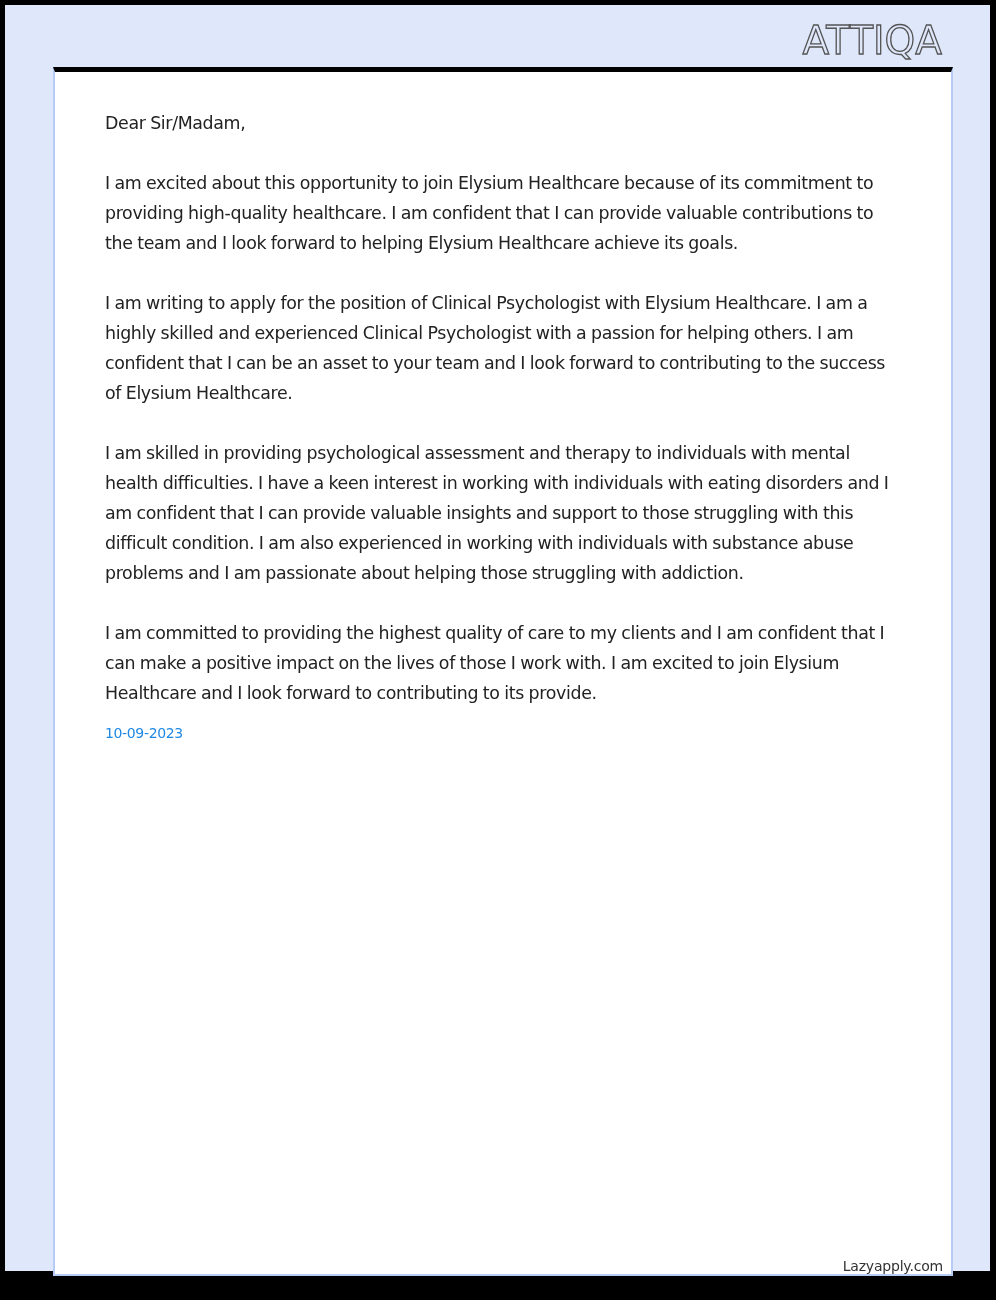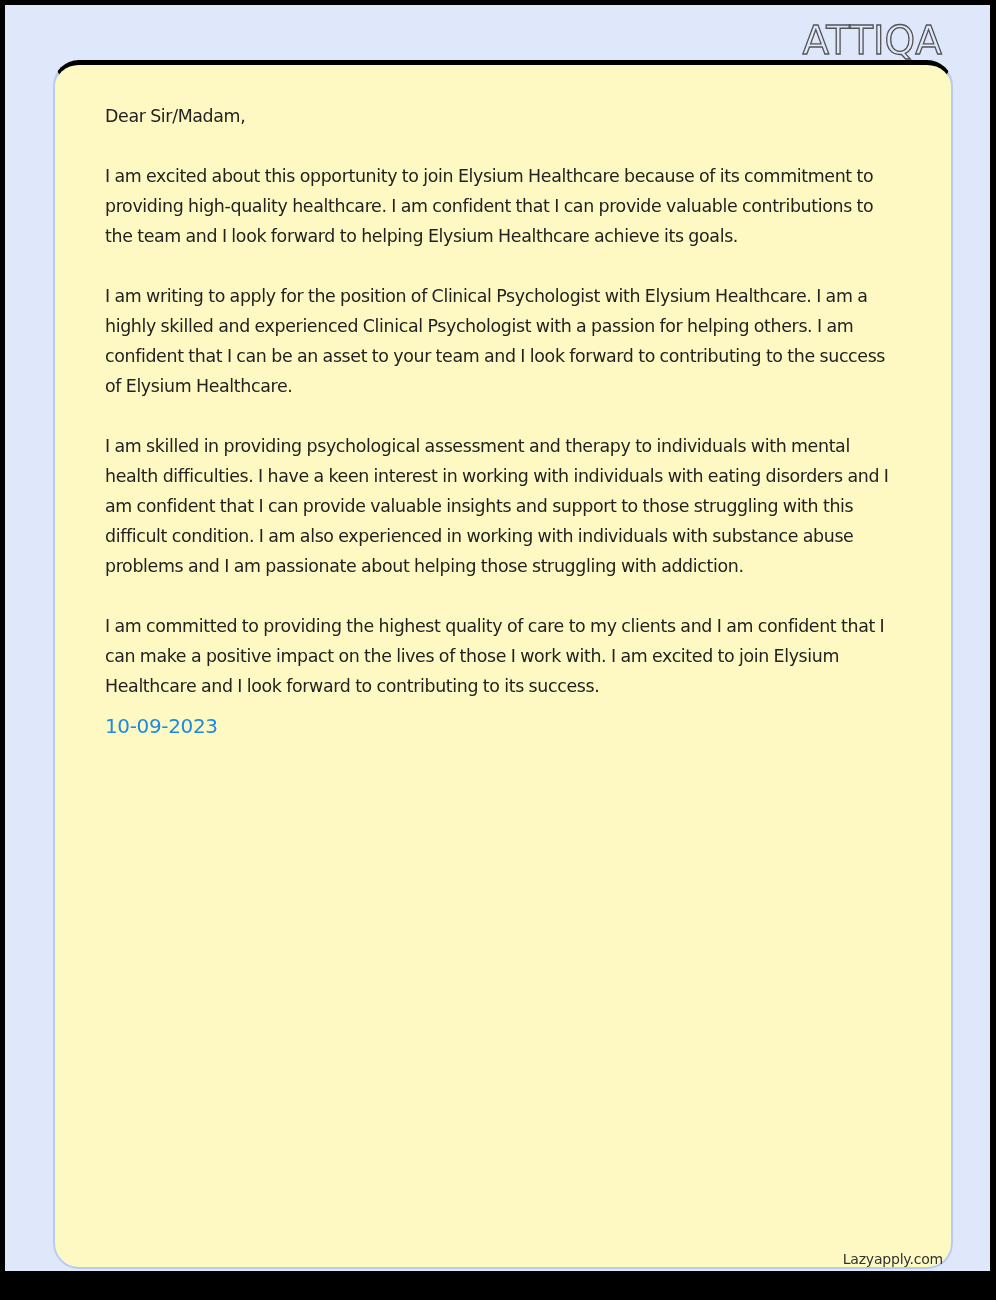--- a/index.html
+++ b/index.html
@@ -22,45 +22,44 @@
       font-family: "DejaVu Sans", sans-serif;
       font-size: 39px;
       color: transparent;
       -webkit-text-stroke: 1.3px #555;
       letter-spacing: 0px;
       line-height: 48px;
       font-weight: normal;
     }
     .page {
       position: absolute;
-      left: 48px; top: 55px;
+      left: 48px; top: 62px;
       width: 896px; height: 1202px;
-      background: #fef9c3;
+      background: #ffffff;
       border-top: 5px solid #000;
       border-left: 2px solid #b6ccf4;
       border-right: 2px solid #b6ccf4;
       border-bottom: 2px solid #b6ccf4;
-      border-radius: 26px;
     }
     .letter {
       position: absolute;
       left: 50px; top: 36px;
       width: 800px;
       font-family: "DejaVu Sans", sans-serif;
       font-size: 17.4px;
       line-height: 30px;
       color: #222;
       letter-spacing: -0.35px;
       word-spacing: -0.5px;
     }
     .letter p { margin: 0 0 30px 0; }
     .letter p.last { margin-bottom: 10px; }
     .date {
       color: #1e88e5;
-      font-size: 20px;
+      font-size: 14px;
       line-height: 30px;
     }
     .footer {
       position: absolute;
       right: 8px; bottom: 0px;
       font-family: "DejaVu Sans", sans-serif;
       font-size: 14px;
       color: #333;
       letter-spacing: -0.2px;
     }
@@ -70,18 +69,18 @@
 
 <div class="frame">
   <div class="brand">ATTIQA</div>
 
   <div class="page">
     <div class="letter">
       <p>Dear Sir/Madam,</p>
       <p>I am excited about this opportunity to join Elysium Healthcare because of its commitment to providing high-quality healthcare. I am confident that I can provide valuable contributions to the team and I look forward to helping Elysium Healthcare achieve its goals.</p>
       <p>I am writing to apply for the position of Clinical Psychologist with Elysium Healthcare. I am a highly skilled and experienced Clinical Psychologist with a passion for helping others. I am confident that I can be an asset to your team and I look forward to contributing to the success of Elysium Healthcare.</p>
       <p>I am skilled in providing psychological assessment and therapy to individuals with mental health difficulties. I have a keen interest in working with individuals with eating disorders and I am confident that I can provide valuable insights and support to those struggling with this difficult condition. I am also experienced in working with individuals with substance abuse problems and I am passionate about helping those struggling with addiction.</p>
-      <p class="last">I am committed to providing the highest quality of care to my clients and I am confident that I can make a positive impact on the lives of those I work with. I am excited to join Elysium Healthcare and I look forward to contributing to its success.</p>
+      <p class="last">I am committed to providing the highest quality of care to my clients and I am confident that I can make a positive impact on the lives of those I work with. I am excited to join Elysium Healthcare and I look forward to contributing to its provide.</p>
       <div class="date">10-09-2023</div>
     </div>
     <div class="footer">Lazyapply.com</div>
   </div>
 </div>
 
 </body></html>

